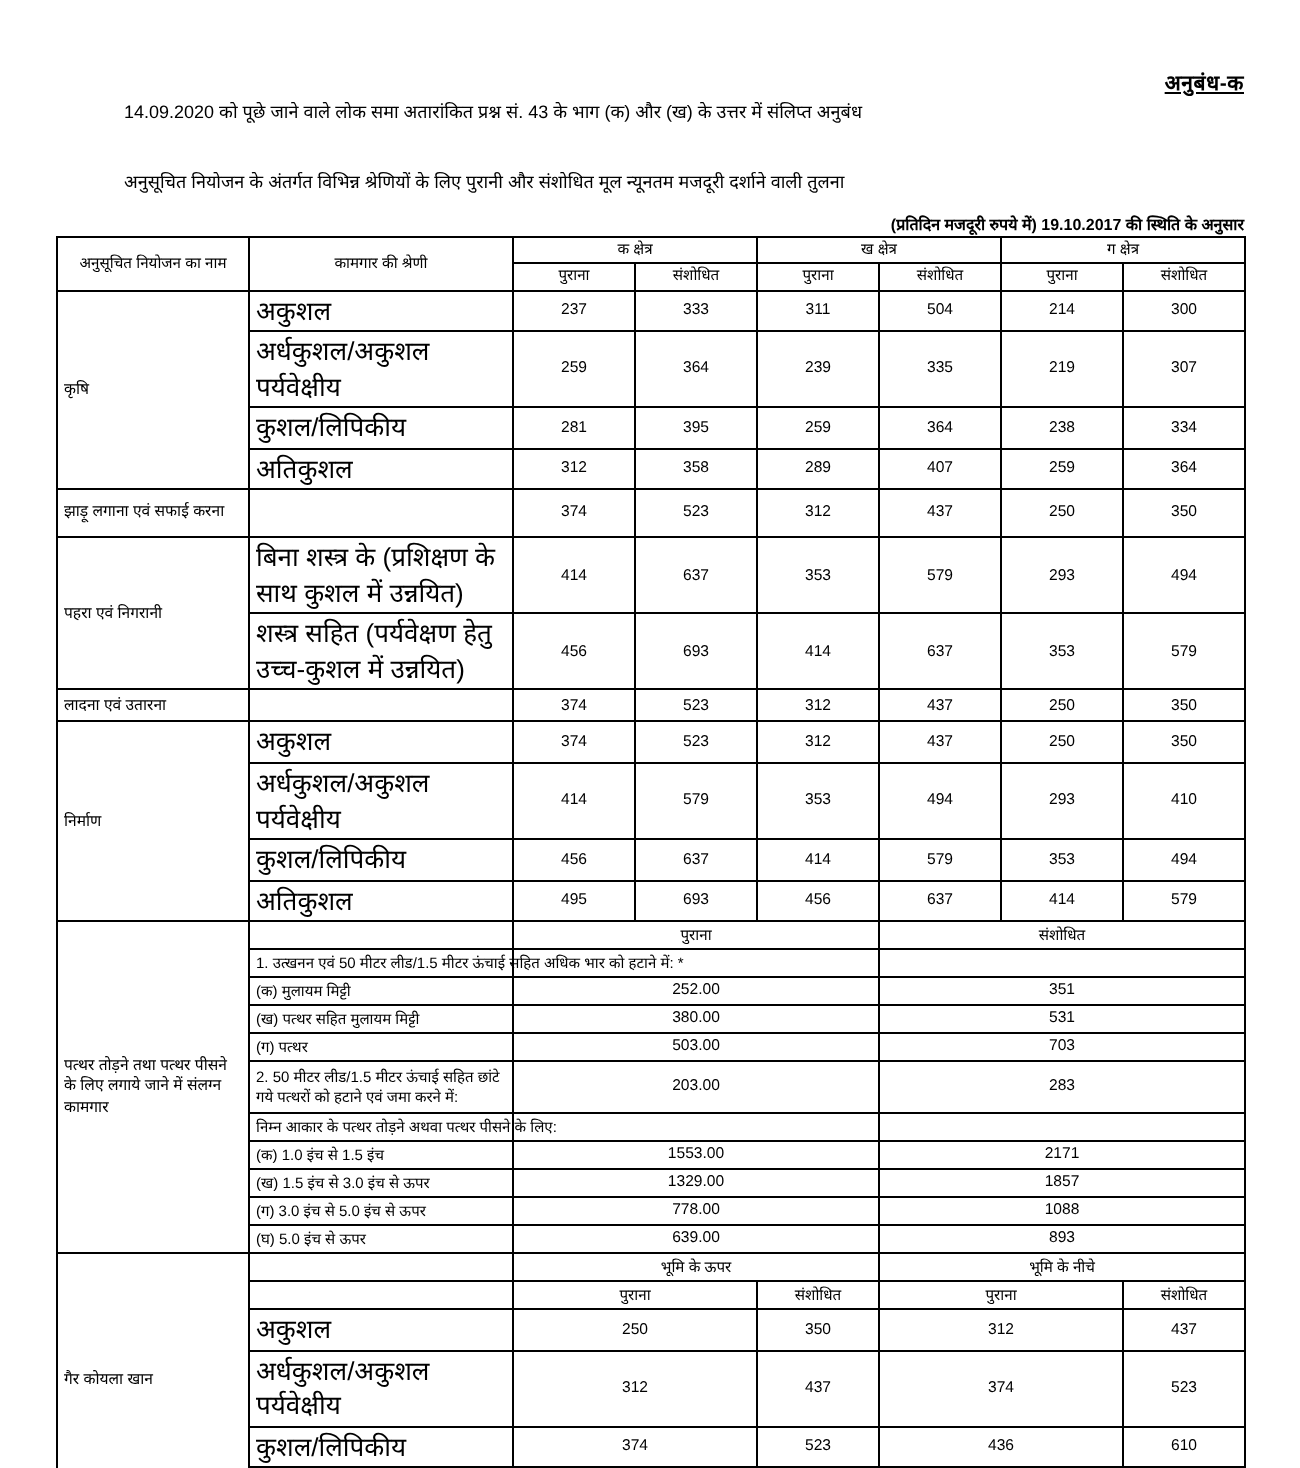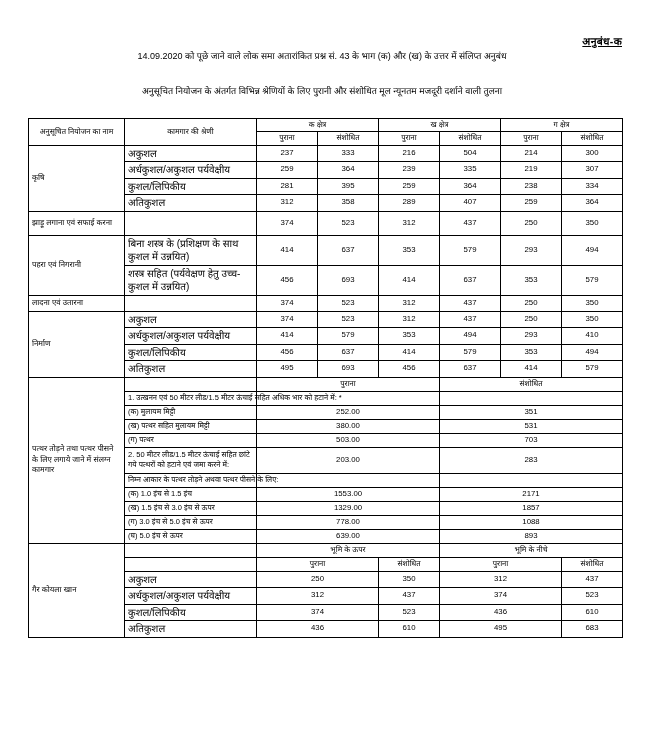--- a/index.html
+++ b/index.html
@@ -30,21 +30,20 @@
     text-decoration: underline;
     letter-spacing: 0.3px;
   }
   .intro {
     position: absolute;
     left: 62px;
     top: 50px;
     width: 520px;
     font-size: 9px;
     line-height: 1.5;
-    text-align: center;
   }
   .intro .line2 {
     margin-top: 21px;
   }
   .unit-note {
     position: absolute;
     right: 28px;
     top: 106px;
     font-size: 8px;
     font-weight: bold;
@@ -59,21 +58,21 @@
     table-layout: fixed;
   }
   table.main td, table.main th {
     border: 1px solid #000;
     padding: 1px 3px;
     vertical-align: middle;
     font-weight: normal;
     line-height: 1.35;
   }
   .hdr { text-align: center; font-weight: bold; font-size: 7.6px; }
-  .cat { font-size: 10px; }
+  .cat { font-size: 13px; }
   .num { text-align: center; font-size: 7.8px; }
   .tall { height: 15px; }
   .spanlabel { font-size: 7.8px; vertical-align: top; padding-top: 3px; }
   .itemtext { font-size: 7.5px; padding-left: 4px; margin-top: 32px; }
   .subitem { font-size: 7.5px; padding-left: 10px; }
   .footnotes {
     position: absolute;
     left: 96px;
     bottom: 35px;
     font-size: 7.6px;
@@ -86,20 +85,21 @@
 
 <div class="page">
 
   <div class="annex">अनुबंध-क</div>
 
   <div class="intro">
     <div>14.09.2020 को पूछे जाने वाले लोक समा अतारांकित प्रश्न सं. 43 के भाग (क) और (ख) के उत्तर में संलिप्त अनुबंध</div>
     <div class="line2">अनुसूचित नियोजन के अंतर्गत विभिन्न श्रेणियों के लिए पुरानी और संशोधित मूल न्यूनतम मजदूरी दर्शाने वाली तुलना</div>
   </div>
 
+  <div class="unit-note">(प्रतिदिन मजदूरी रुपये में) 19.10.2017 की स्थिति के अनुसार</div>
 
   <table class="main">
     <colgroup>
       <col style="width:96px">
       <col style="width:132px">
       <col style="width:61px">
       <col style="width:61px">
       <col style="width:61px">
       <col style="width:61px">
       <col style="width:61px">
@@ -121,21 +121,21 @@
         <td class="hdr">संशोधित</td>
         <td class="hdr">पुराना</td>
         <td class="hdr">संशोधित</td>
       </tr>
 
       <tr class="tall">
         <td rowspan="4" class="spanlabel">कृषि</td>
         <td class="cat">अकुशल</td>
         <td class="num">237</td>
         <td class="num">333</td>
-        <td class="num">216</td>
+        <td class="num">311</td>
         <td class="num">504</td>
         <td class="num">214</td>
         <td class="num">300</td>
       </tr>
       <tr class="tall">
         <td class="cat">अर्धकुशल/अकुशल पर्यवेक्षीय</td>
         <td class="num">259</td>
         <td class="num">364</td>
         <td class="num">239</td>
         <td class="num">335</td>

